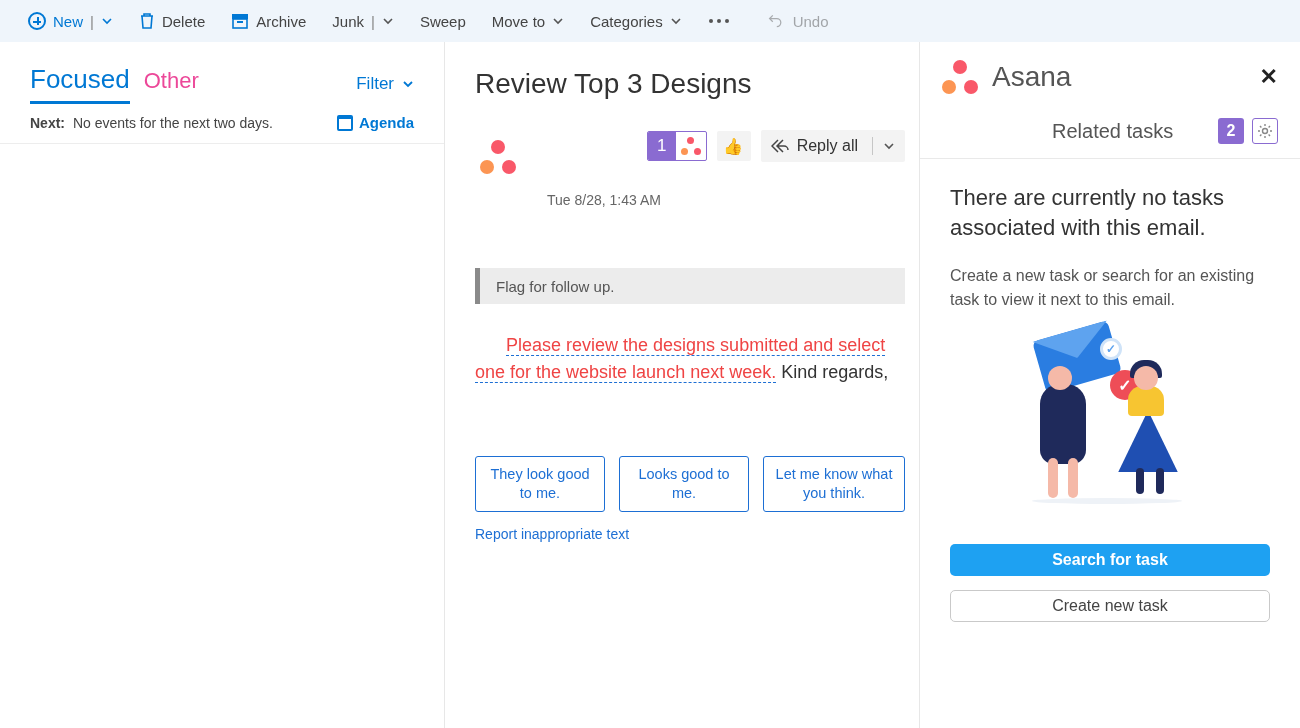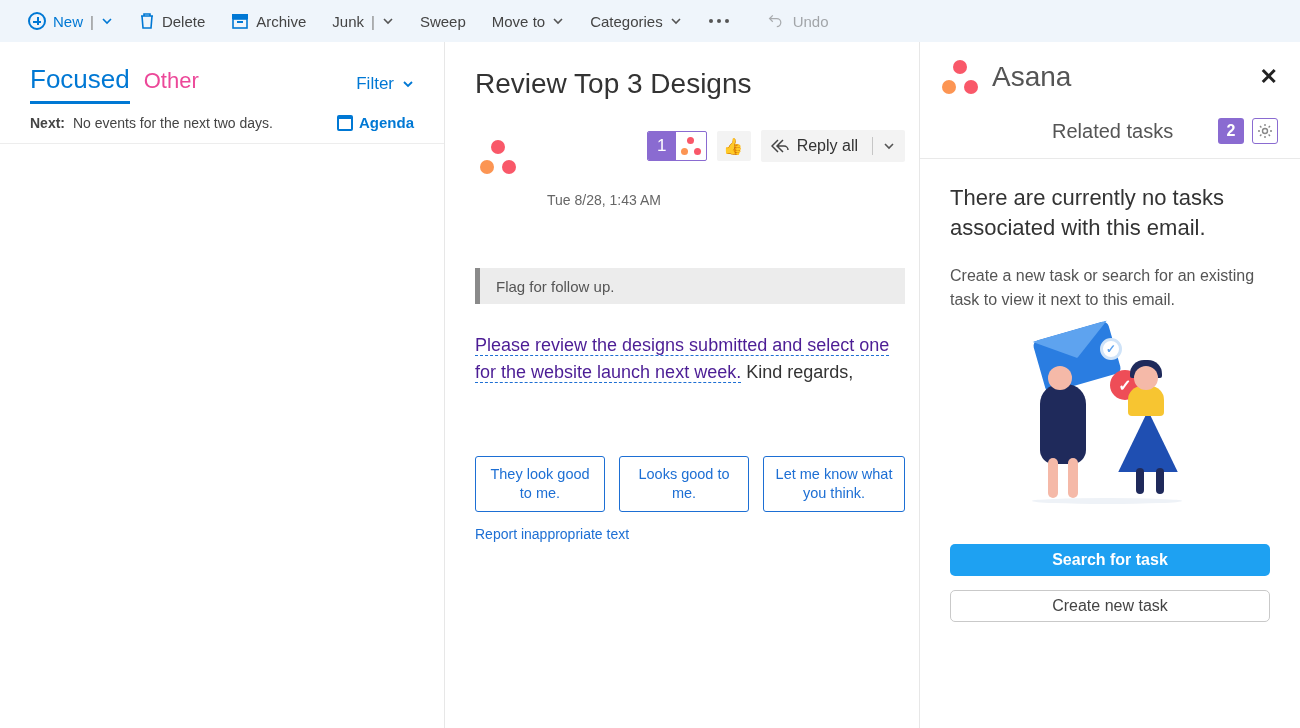--- a/index.html
+++ b/index.html
@@ -56,21 +56,21 @@
   .reply-btn{height:32px;background:#f3f3f3;border-radius:2px;display:flex;align-items:center;padding:0 10px;gap:8px;font-size:16px;color:#333;}
   .reply-btn .divider{width:1px;height:18px;background:#c6c6c6;margin:0 2px 0 6px;}
   .timestamp{font-size:14px;color:#666;margin-top:12px;text-align:left;padding-left:72px;}
   .flag-bar{margin-top:60px;height:36px;background:#ececec;border-left:5px solid #8a8a8a;display:flex;align-items:center;padding-left:16px;font-size:15px;color:#555;}
   .action-row{display:flex;align-items:center;gap:14px;padding:18px 6px;color:#555;border-bottom:0;}
   .action-row .label{font-size:17px;}
   .bulb{width:18px;height:18px;opacity:.4;}
   .vsep{width:1px;height:22px;background:#d6d6d6;}
   .bag{margin-left:auto;font-size:18px;opacity:.7;}
   .body-text{margin-top:28px;font-size:18px;line-height:1.5;}
-  .body-text .link{color:#4c1d95;border-bottom:1px dashed #1d6fd4;}
+  .body-text .link{color:#ef4444;border-bottom:1px dashed #1d6fd4;margin-left:31px;}
   .sugg-row{display:flex;gap:14px;margin-top:70px;}
   .sugg{border:1px solid #1d6fd4;color:#1d6fd4;border-radius:3px;padding:8px 10px;font-size:14.5px;text-align:center;min-width:130px;max-width:160px;line-height:1.3;}
   .report{color:#1d6fd4;font-size:14px;margin-top:14px;}
 
   
   .asana-pane{width:380px;display:flex;flex-direction:column;}
   .asana-head{height:70px;display:flex;align-items:center;padding:0 22px;gap:14px;border-bottom:0;}
   .asana-title{font-size:28px;color:#555;font-weight:400;}
   .close-x{margin-left:auto;font-size:22px;font-weight:700;color:#222;cursor:pointer;}
   .asana-sub{display:flex;align-items:center;justify-content:flex-end;padding:6px 22px 14px;gap:8px;border-bottom:1px solid #e9e9e9;}

